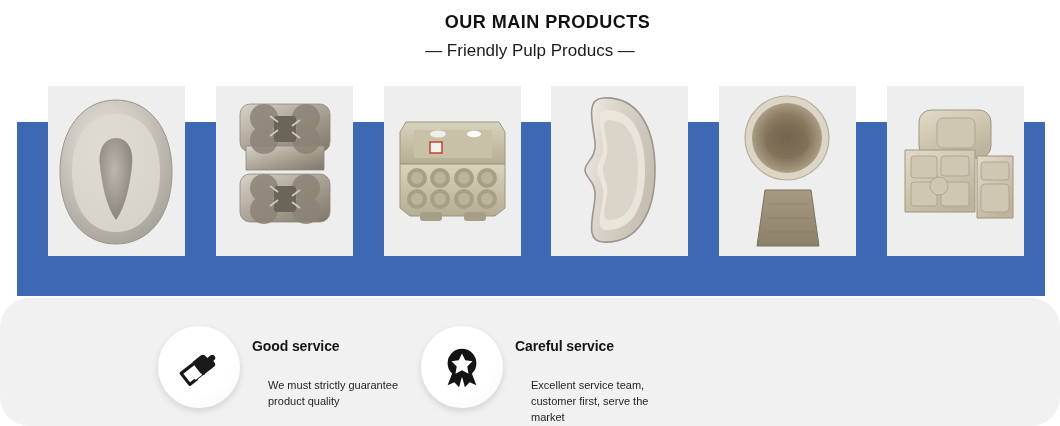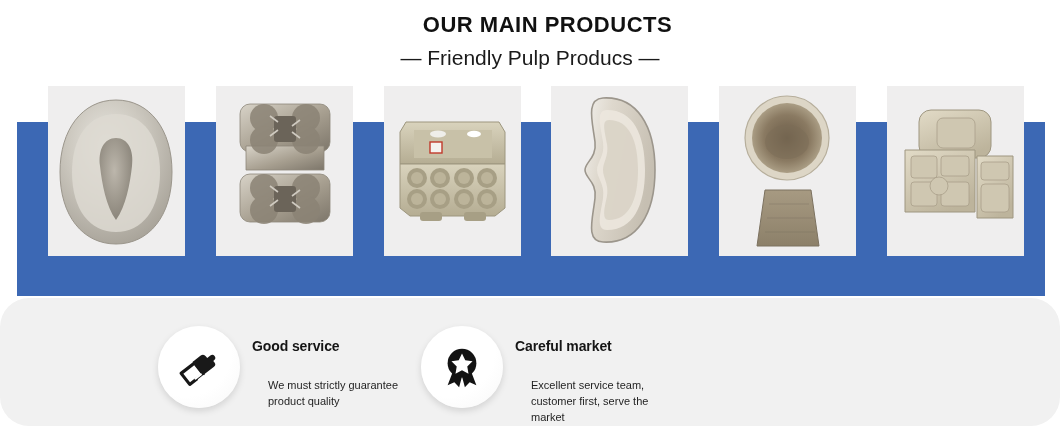--- a/index.html
+++ b/index.html
@@ -27,31 +27,31 @@
     top: 0;
     width: 1060px;
     height: 84px;
     text-align: center;
     background: #ffffff;
     z-index: 6;
   }
   .title {
     margin: 0;
     padding-top: 12px;
-    font-size: 22px;
+    font-size: 18px;
     font-weight: bold;
     letter-spacing: 0.5px;
     color: #111111;
     font-family: "Liberation Sans", sans-serif;
     padding-left: 35px;
   }
   .subtitle {
     margin: 0;
     padding-top: 8px;
-    font-size: 21px;
+    font-size: 17px;
     font-weight: normal;
     color: #1a1a1a;
     font-family: "Liberation Sans", sans-serif;
   }
 
   
   .blue-band {
     position: absolute;
     left: 17px;
     top: 122px;
@@ -361,21 +361,21 @@
       <div class="feature">
         <div class="feature-icon">
           <svg width="46" height="46" viewBox="0 0 48 48">
             <path d="M14 30 l-5 13 l7 -3 l5 5 l3 -11 Z" fill="#131313"></path>
             <path d="M34 30 l5 13 l-7 -3 l-5 5 l-3 -11 Z" fill="#131313"></path>
             <circle cx="24" cy="20" r="15" fill="#131313"></circle>
             <path d="M24 10 l3.4 6.9 l7.6 1.1 l-5.5 5.4 l1.3 7.6 l-6.8 -3.6 l-6.8 3.6 l1.3 -7.6 l-5.5 -5.4 l7.6 -1.1 Z" fill="#ffffff"></path>
           </svg>
         </div>
         <div class="feature-text">
-          <div class="feature-title">Careful market</div>
+          <div class="feature-title">Careful service</div>
           <div class="feature-desc">Excellent service team,
 customer first, serve the market</div>
         </div>
       </div>
 
 
     </div>
   </div>
 
 </div>

